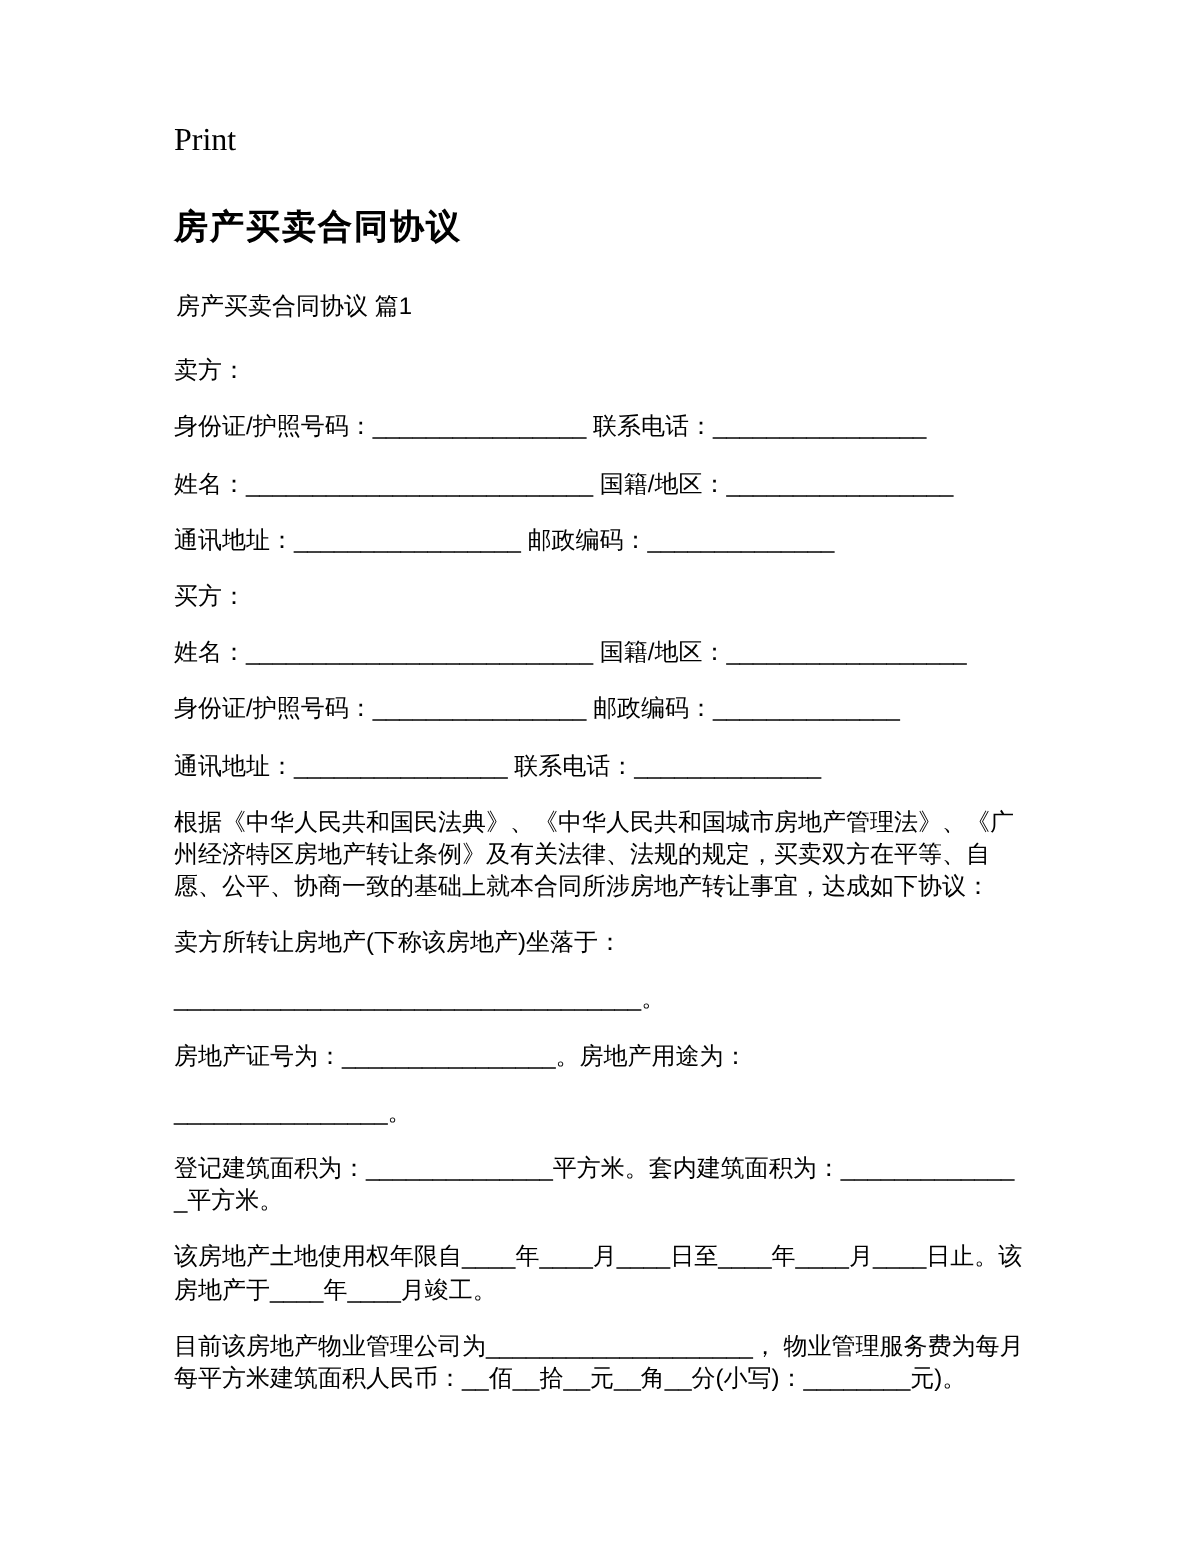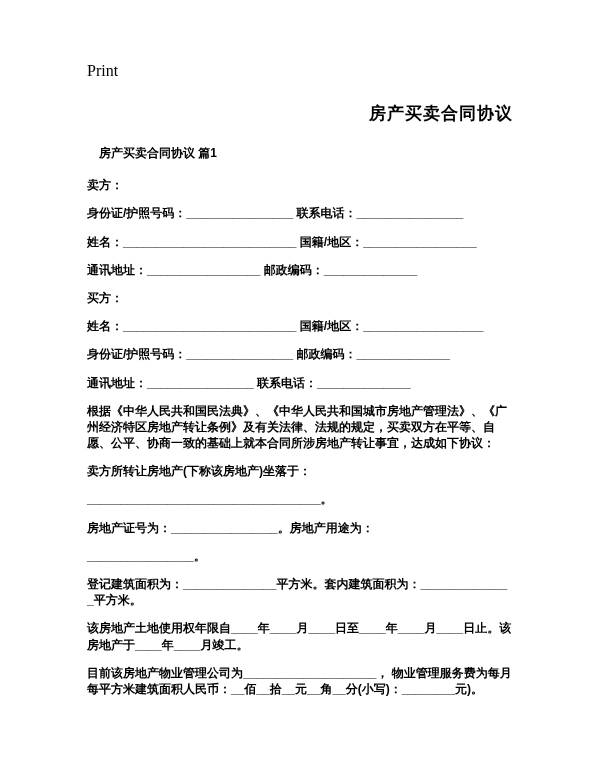--- a/index.html
+++ b/index.html
@@ -27,36 +27,36 @@
     font-weight: 400;
     font-size: 16px;
     color: #000000;
     margin: 0 0 10px 0;
     cursor: pointer;
     display: inline-block;
   }
   .title {
     font-size: 17px;
     font-weight: 700;
-    text-align: right;
+    text-align: left;
     margin: 12px 0 20px 0;
     letter-spacing: 1px;
   }
   .subtitle {
     font-weight: 400;
     margin: 16px 0;
     line-height: 1.35;
   }
   .section-heading {
-    font-weight: 700;
-    margin: 16px 12px;
+    font-weight: 400;
+    margin: 16px 1px;
     line-height: 1.35;
   }
   .line {
-    font-weight: 700;
+    font-weight: 400;
     margin: 12px 0;
     line-height: 1.35;
     word-break: break-all;
   }
 </style>
 </head>
 <body>
 
 <div class="page">
 

